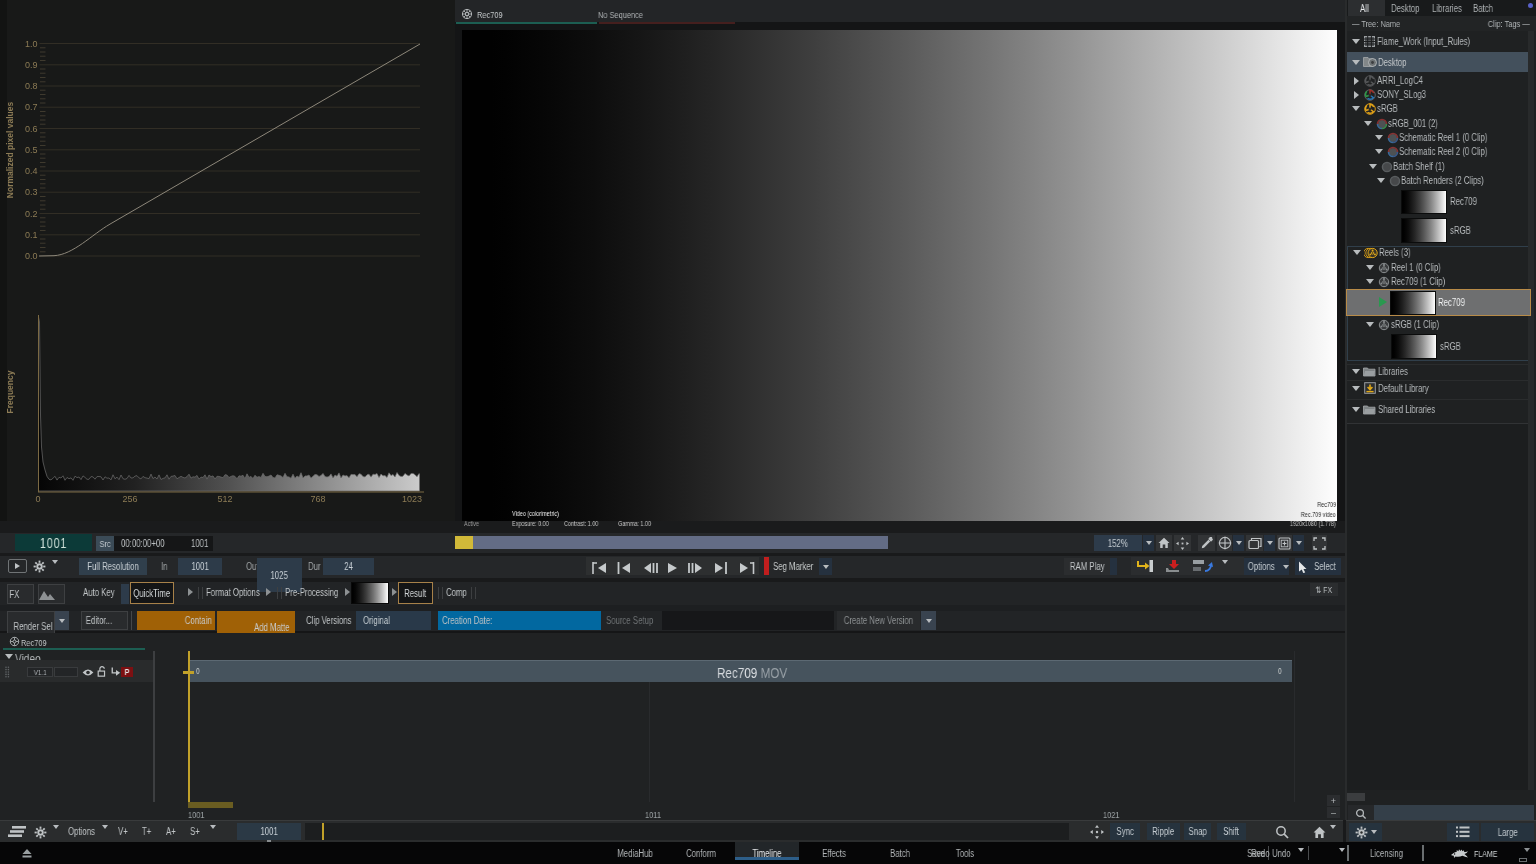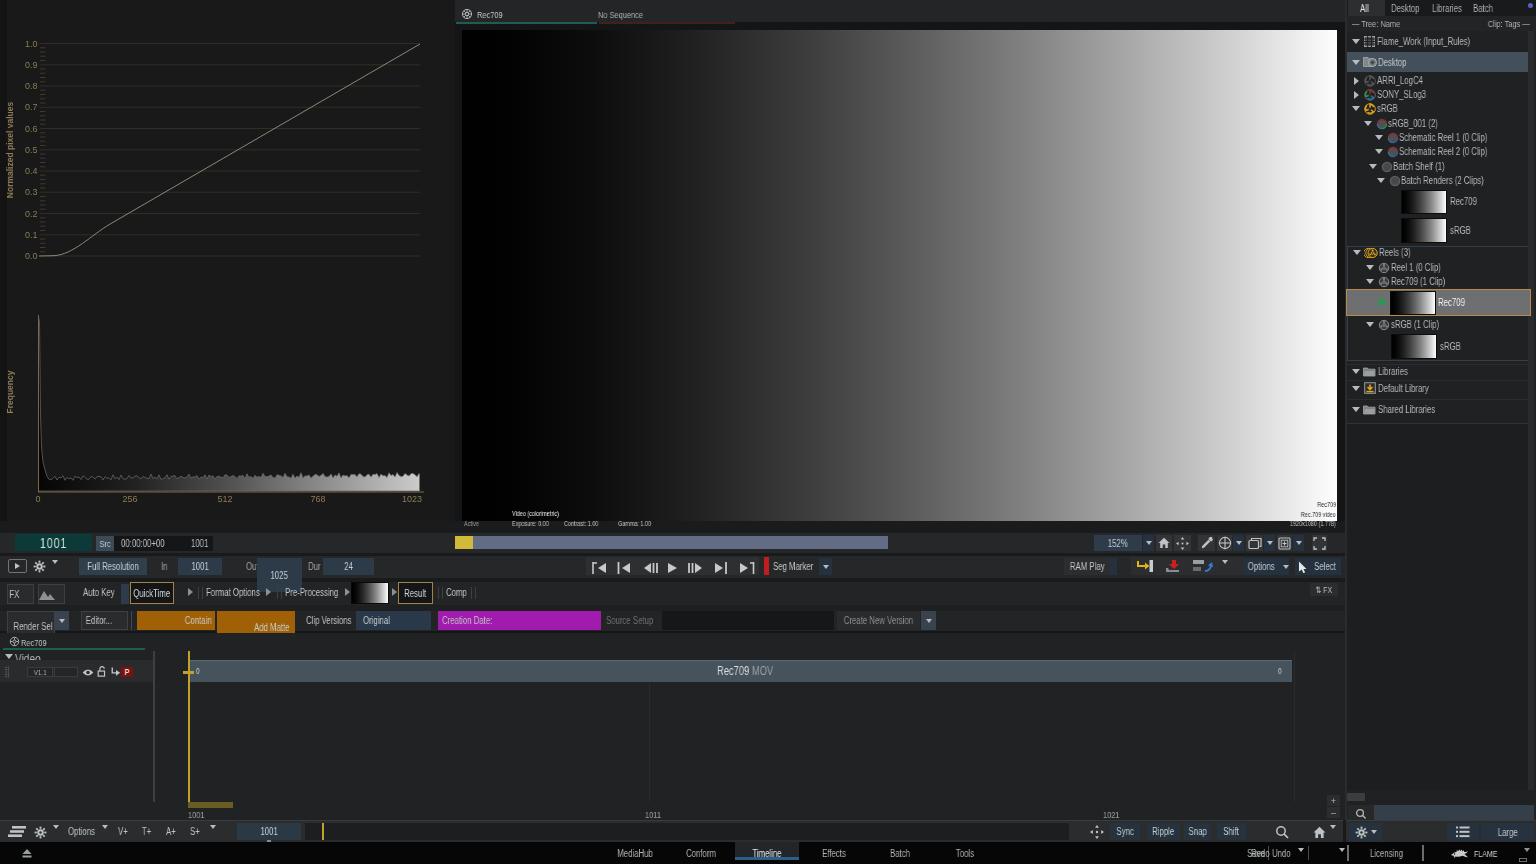--- a/index.html
+++ b/index.html
@@ -5,21 +5,21 @@
 .a{position:absolute}
 .tx{will-change:transform;position:absolute;color:#c2c6c8;font-size:10px;white-space:nowrap}
 .cx{will-change:transform;display:inline-block;transform:scaleX(0.78);transform-origin:0 50%;white-space:nowrap}
 .cxm{will-change:transform;display:inline-block;transform:scaleX(0.78);transform-origin:50% 50%;white-space:nowrap}
 .cxr{will-change:transform;display:inline-block;transform:scaleX(0.78);transform-origin:100% 50%;white-space:nowrap}
 .btn{position:absolute;background:#2a2c2e;border:1px solid #3f4143;color:#c2c6c8;font-size:10px;display:flex;align-items:center;white-space:nowrap}
 .flat{position:absolute;background:#a16207;color:#c8cbcd;font-size:10px;display:flex;align-items:center;justify-content:flex-end;white-space:nowrap}
 .slate{position:absolute;background:#31404d;color:#c6cdd2;font-size:10px;display:flex;align-items:center;justify-content:center;white-space:nowrap}
 .slate2{position:absolute;background:#263240;color:#c6cdd2;font-size:10px;display:flex;align-items:center;justify-content:center;white-space:nowrap}
 .fieldd{position:absolute;background:#2e3c4a;color:#c8d0d6;font-size:10px;display:flex;align-items:center;justify-content:center;white-space:nowrap}
-.dk{position:absolute;background:#a21caf;color:#bfc3c5;font-size:10px;display:flex;align-items:center;white-space:nowrap}
+.dk{position:absolute;background:#0369a1;color:#bfc3c5;font-size:10px;display:flex;align-items:center;white-space:nowrap}
 .icb{position:absolute;background:#333537;display:flex;align-items:center;justify-content:center}
 .arr{width:0;height:0;border-left:3.5px solid transparent;border-right:3.5px solid transparent;border-top:4.5px solid #b9bdc0}
 </style></head>
 <body>
 <div class="a" style="left:0;top:0;width:455px;height:533px;background:#191a19"></div>
 <div class="a" style="left:0;top:0;width:7px;height:533px;background:#131413"></div>
 <svg class="a" style="left:0;top:0" width="455" height="533" viewBox="0 0 455 533">
 <defs>
       <linearGradient id="hg" x1="0" y1="0" x2="1" y2="0">
 <stop offset="0" stop-color="#060606"></stop>
@@ -622,21 +622,21 @@
 <svg class="a" style="left:111px;top:667px" width="10" height="10" viewBox="0 0 12 11">
     <path d="M1.5,0 L1.5,6.5 L7,6.5" fill="none" stroke="#c2c6c8" stroke-width="1.6"></path>
     <path d="M6,3 L11,6.5 L6,10 Z" fill="#c2c6c8"></path>
   </svg>
 <div class="a" style="left:121px;top:667px;width:12px;height:10px;background:#7e1113;color:#e8e8e8;font-size:9px;font-weight:bold;display:flex;align-items:center;justify-content:center">
     <span class="cxm">P</span>
   </div>
 <div class="a" style="left:153px;top:651px;width:2px;height:151px;background:#3e4042"></div>
 <div class="a" style="left:189px;top:660px;width:1103px;height:22px;background:#47545e;border-top:1px solid #5d6a74"></div>
 <div class="tx" style="left:196px;top:666px;font-size:8.5px;color:#c8cccc"><span class="cx">0</span></div>
-<div class="tx" style="left:717px;top:664px;font-size:12px;color:#d8dce0"><span class="cx">Rec709 <span style="color:#9aa2a8">MOV</span></span></div>
+<div class="tx" style="left:717px;top:664px;font-size:15px;color:#d8dce0"><span class="cx">Rec709 <span style="color:#9aa2a8">MOV</span></span></div>
 <div class="tx" style="left:1278px;top:666px;font-size:8.5px;color:#c8cccc"><span class="cx">0</span></div>
 <div class="a" style="left:649px;top:682px;width:1px;height:120px;background:#2a2c2e"></div>
 <div class="a" style="left:1294px;top:651px;width:1px;height:151px;background:#2a2c2e"></div>
 <div class="a" style="left:188px;top:651px;width:1.5px;height:154px;background:#c2a22a"></div>
 <div class="a" style="left:183px;top:671px;width:11px;height:3px;background:#c2a22a"></div>
 <div class="a" style="left:188px;top:802px;width:45px;height:6px;background:#6b5e22"></div>
 <div class="tx" style="left:188px;top:809px;font-size:9.5px;color:#9aa0a2"><span class="cx">1001</span></div>
 <div class="tx" style="left:645px;top:809px;font-size:9.5px;color:#9aa0a2"><span class="cx">1011</span></div>
 <div class="tx" style="left:1103px;top:809px;font-size:9.5px;color:#9aa0a2"><span class="cx">1021</span></div>
 <div class="a" style="left:1327px;top:795px;width:13px;height:11px;background:#2c2e30;color:#b6babc;font-size:9px;display:flex;align-items:center;justify-content:center">+</div>

